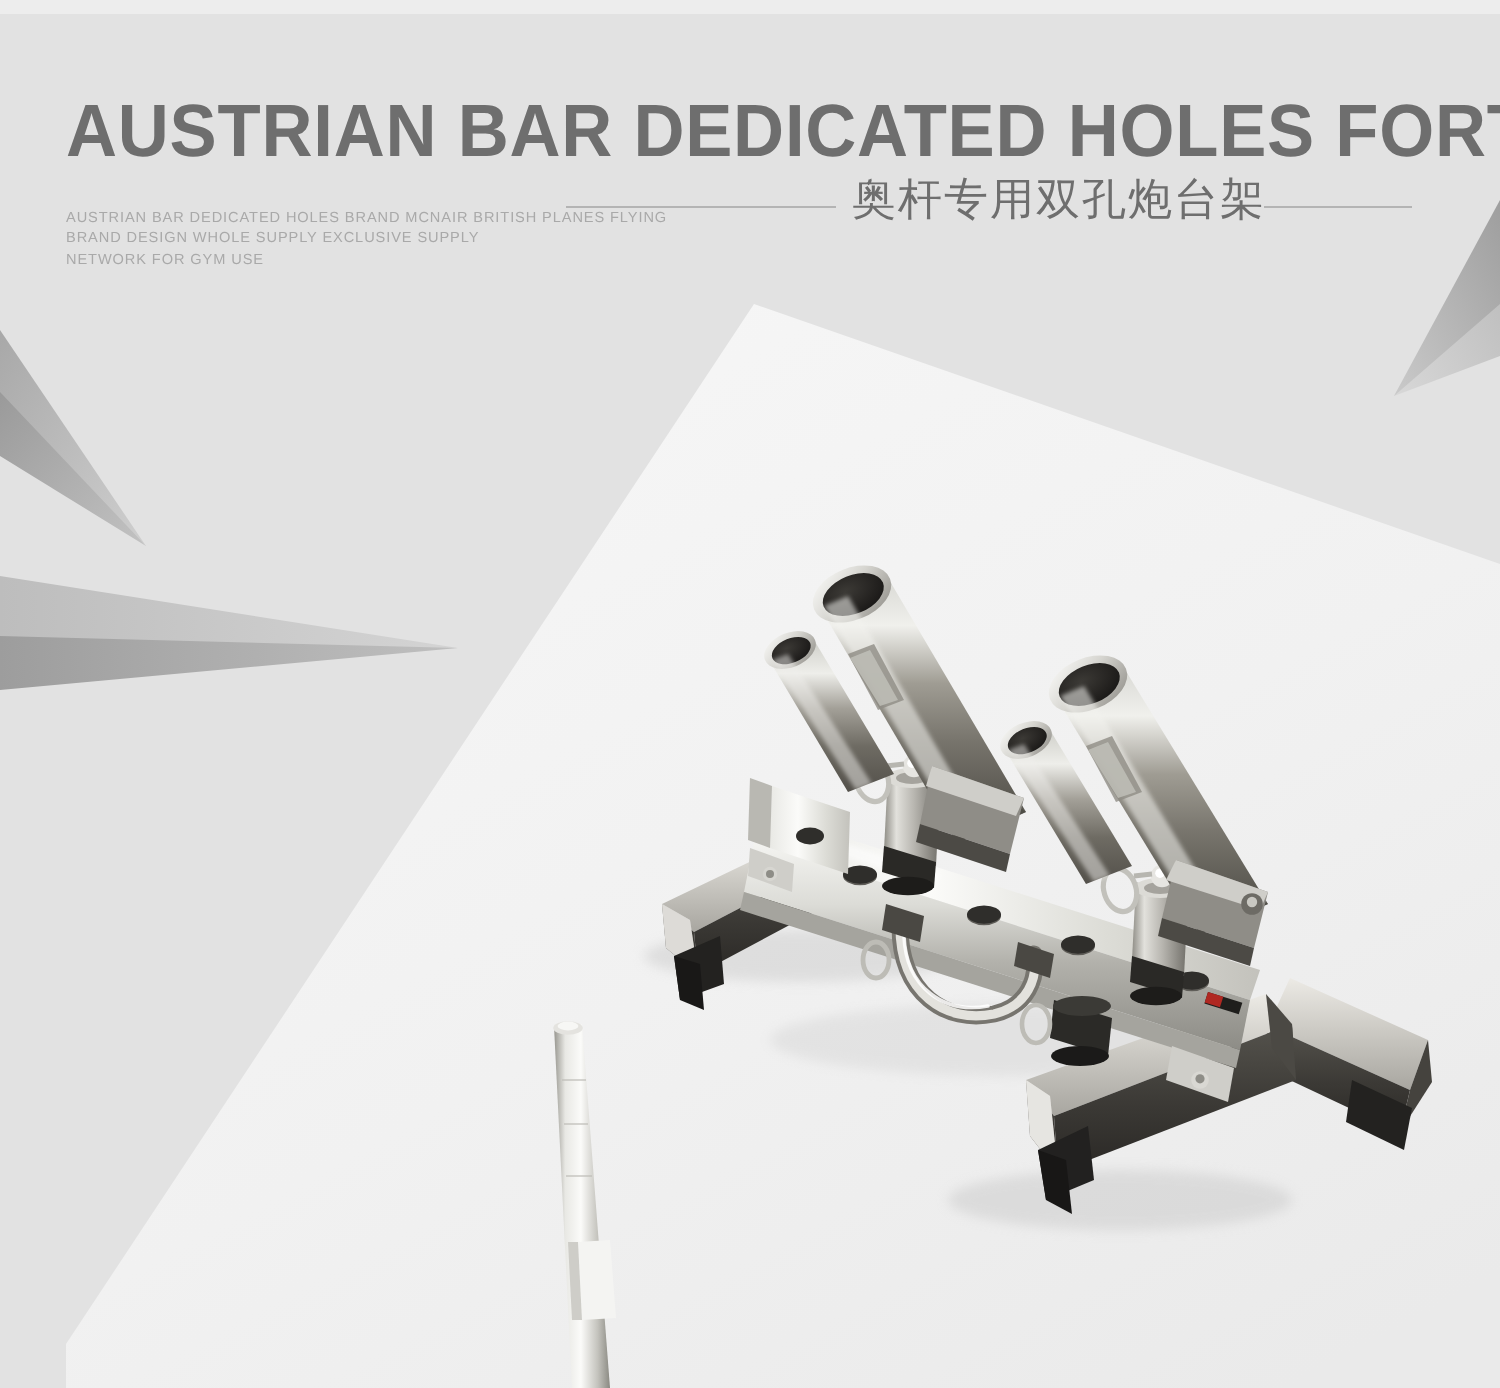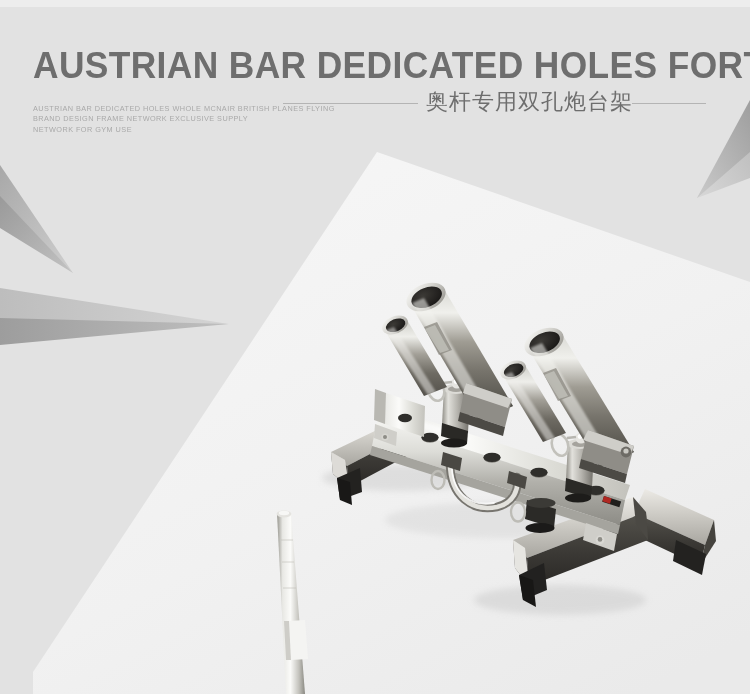--- a/index.html
+++ b/index.html
@@ -59,21 +59,21 @@
   .rule-right { left:632px; top:103px; width:74px; }
 
   .cn-title {
     position:absolute;
     left:426px; top:89px;
     font-size:22px;
     line-height:26px;
     letter-spacing:1px;
     color:#6e6e6e;
     white-space:nowrap;
-    font-family:Liberation Serif, serif;
+    font-family:Liberation Mono, monospace;
   }
 
   .subcopy {
     position:absolute;
     left:33px; top:104px;
     font-size:7.3px;
     line-height:10.4px;
     letter-spacing:0.45px;
     color:#a9a9a9;
     white-space:nowrap;
@@ -423,19 +423,19 @@
   <div class="header">
 
     <div class="title">AUSTRIAN BAR DEDICATED HOLES FORT FRAME</div>
 
     <div class="rule rule-left"></div>
     <div class="rule rule-right"></div>
 
     <div class="cn-title">奥杆专用双孔炮台架</div>
 
     <div class="subcopy">
-      <div>AUSTRIAN BAR DEDICATED HOLES WHOLE MCNAIR BRITISH PLANES FLYING</div>
-      <div>BRAND DESIGN FRAME NETWORK EXCLUSIVE SUPPLY</div>
+      <div>AUSTRIAN BAR DEDICATED HOLES BRAND MCNAIR BRITISH PLANES FLYING</div>
+      <div>BRAND DESIGN WHOLE SUPPLY EXCLUSIVE SUPPLY</div>
       <div>NETWORK FOR GYM USE</div>
     </div>
   </div>
 
 </div>
 
 </body></html>

